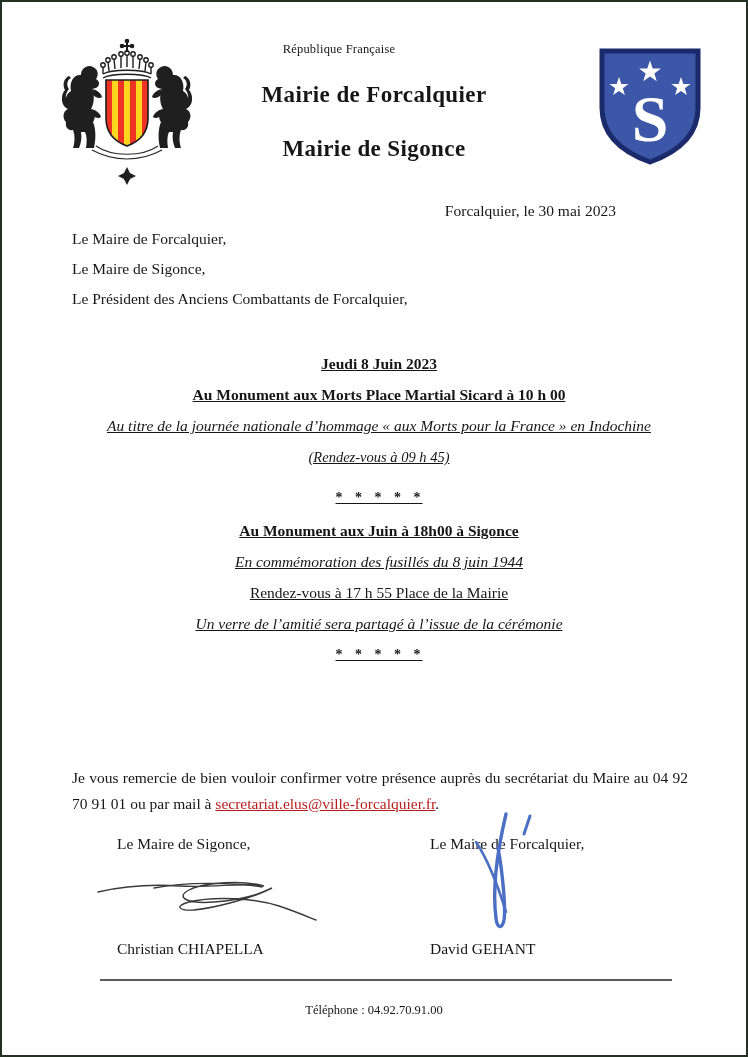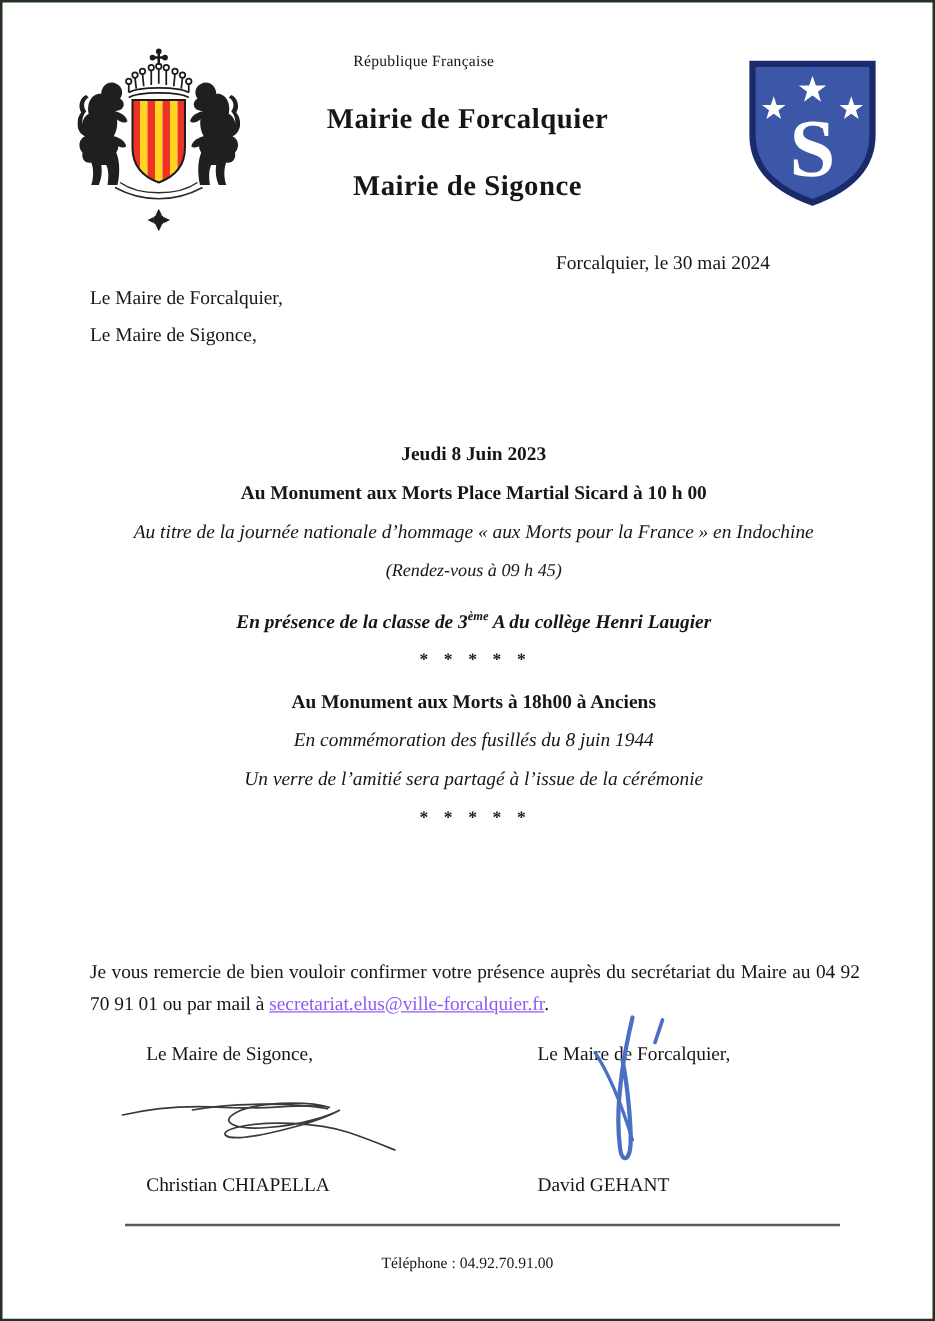--- a/index.html
+++ b/index.html
@@ -16,31 +16,31 @@
   }
   .abs{position:absolute;}
   .republic{top:40px;left:0;right:70px;text-align:center;font-size:12.5px;letter-spacing:.2px;}
   .title1{top:80px;left:0;right:0;text-align:center;font-size:23px;font-weight:bold;letter-spacing:.4px;}
   .title2{top:134px;left:0;right:0;text-align:center;font-size:23px;font-weight:bold;letter-spacing:.4px;}
   .coat-left{top:36px;left:60px;width:130px;height:152px;}
   .coat-right{top:44px;right:42px;width:108px;height:120px;}
   .dateline{top:200px;right:130px;font-size:15.5px;}
   .intro{top:224px;left:70px;right:60px;font-size:15.5px;}
   .intro p{margin:0;height:30px;line-height:26px;}
-  .events{top:348px;left:70px;right:60px;text-align:center;font-size:15.5px;}
+  .events{top:348px;left:70px;right:60px;text-align:center;font-size:15.5px;text-decoration:underline;}
   .events p{margin:0;height:31px;line-height:28px;}
   .b{font-weight:bold;}
   .i{font-style:italic;}
   .bi{font-weight:bold;font-style:italic;}
   .small{font-size:14.5px;}
   .sep{letter-spacing:2px;word-spacing:5px;font-size:14px;height:33px !important;}
   .spacer{height:10px !important;}
   sup.ord{font-size:10px;vertical-align:super;line-height:0;}
   .closing{top:763px;left:70px;right:58px;font-size:15.5px;line-height:25.5px;text-align:justify;}
-  .closing a{color:#8b5cf6;text-decoration:underline;}
+  .closing a{color:#b91c1c;text-decoration:underline;}
   .sig-title-left{top:833px;left:115px;font-size:15.5px;}
   .sig-title-right{top:833px;left:428px;font-size:15.5px;}
   .sig-black{top:862px;left:92px;width:230px;height:62px;}
   .sig-blue{top:806px;left:452px;width:110px;height:132px;z-index:3;}
   .sig-name-left{top:938px;left:115px;font-size:15.5px;}
   .sig-name-right{top:938px;left:428px;font-size:15.5px;}
   .footer-rule{top:977px;left:98px;width:572px;height:2px;background:#5a5a5a;}
   .footer-address{top:985px;left:0;right:0;text-align:center;font-size:12.5px;line-height:15px;}
   .footer-phone{top:1001px;left:0;right:0;text-align:center;font-size:12.5px;line-height:15px;}
 </style>
@@ -124,37 +124,38 @@
       <path transform="translate(23,41)" d="M0,-10 L2.35,-3.1 L9.5,-3.1 L3.8,1.2 L5.9,8.1 L0,3.9 L-5.9,8.1 L-3.8,1.2 L-9.5,-3.1 L-2.35,-3.1 Z"></path>
       <path transform="translate(85,41)" d="M0,-10 L2.35,-3.1 L9.5,-3.1 L3.8,1.2 L5.9,8.1 L0,3.9 L-5.9,8.1 L-3.8,1.2 L-9.5,-3.1 L-2.35,-3.1 Z"></path>
     </g>
     <text x="54" y="95" text-anchor="middle" font-family="Liberation Serif, DejaVu Serif, serif" font-size="66" font-weight="bold" fill="#ffffff">S</text>
   </svg>
 
   <div class="abs republic">République Française</div>
   <div class="abs title1">Mairie de Forcalquier</div>
   <div class="abs title2">Mairie de Sigonce</div>
 
-  <div class="abs dateline">Forcalquier, le 30 mai 2024</div>
+  <div class="abs dateline">Forcalquier, le 30 mai 2023</div>
 
   <div class="abs intro">
     <p>Le Maire de Forcalquier,</p>
     <p>Le Maire de Sigonce,</p>
+    <p>Le Président des Anciens Combattants de Forcalquier,</p>
   </div>
 
   <div class="abs events">
     <p class="b">Jeudi 8 Juin 2023</p>
     <p class="b">Au Monument aux Morts Place Martial Sicard à 10 h 00</p>
     <p class="i">Au titre de la journée nationale d’hommage « aux Morts pour la France » en Indochine</p>
     <p class="i small">(Rendez-vous à 09 h 45)</p>
     <p class="spacer"></p>
-    <p class="bi"><span>En présence de la classe de  3</span><sup class="ord">ème</sup><span> A du collège Henri Laugier</span></p>
     <p class="b sep">* * * * *</p>
-    <p class="b">Au Monument aux Morts à 18h00 à Anciens</p>
+    <p class="b">Au Monument aux Juin à 18h00 à Sigonce</p>
     <p class="i">En commémoration des fusillés du 8 juin 1944</p>
+    <p>Rendez-vous à 17 h 55 Place de la Mairie</p>
     <p class="i">Un verre de l’amitié sera partagé à l’issue de la cérémonie</p>
     <p class="b sep">* * * * *</p>
   </div>
 
   <div class="abs closing"><span>Je vous remercie de bien vouloir confirmer votre présence auprès du secrétariat du Maire au 04 92 70 91 01 ou par mail à </span><a href="#">secretariat.elus@ville-forcalquier.fr</a><span>.</span></div>
 
   <div class="abs sig-title-left">Le Maire de Sigonce,</div>
   <div class="abs sig-title-right">Le Maire de Forcalquier,</div>
 
   <svg class="abs sig-black" viewBox="0 0 230 62" fill="none" stroke="#3a3a3a" stroke-width="1.4" stroke-linecap="round">

